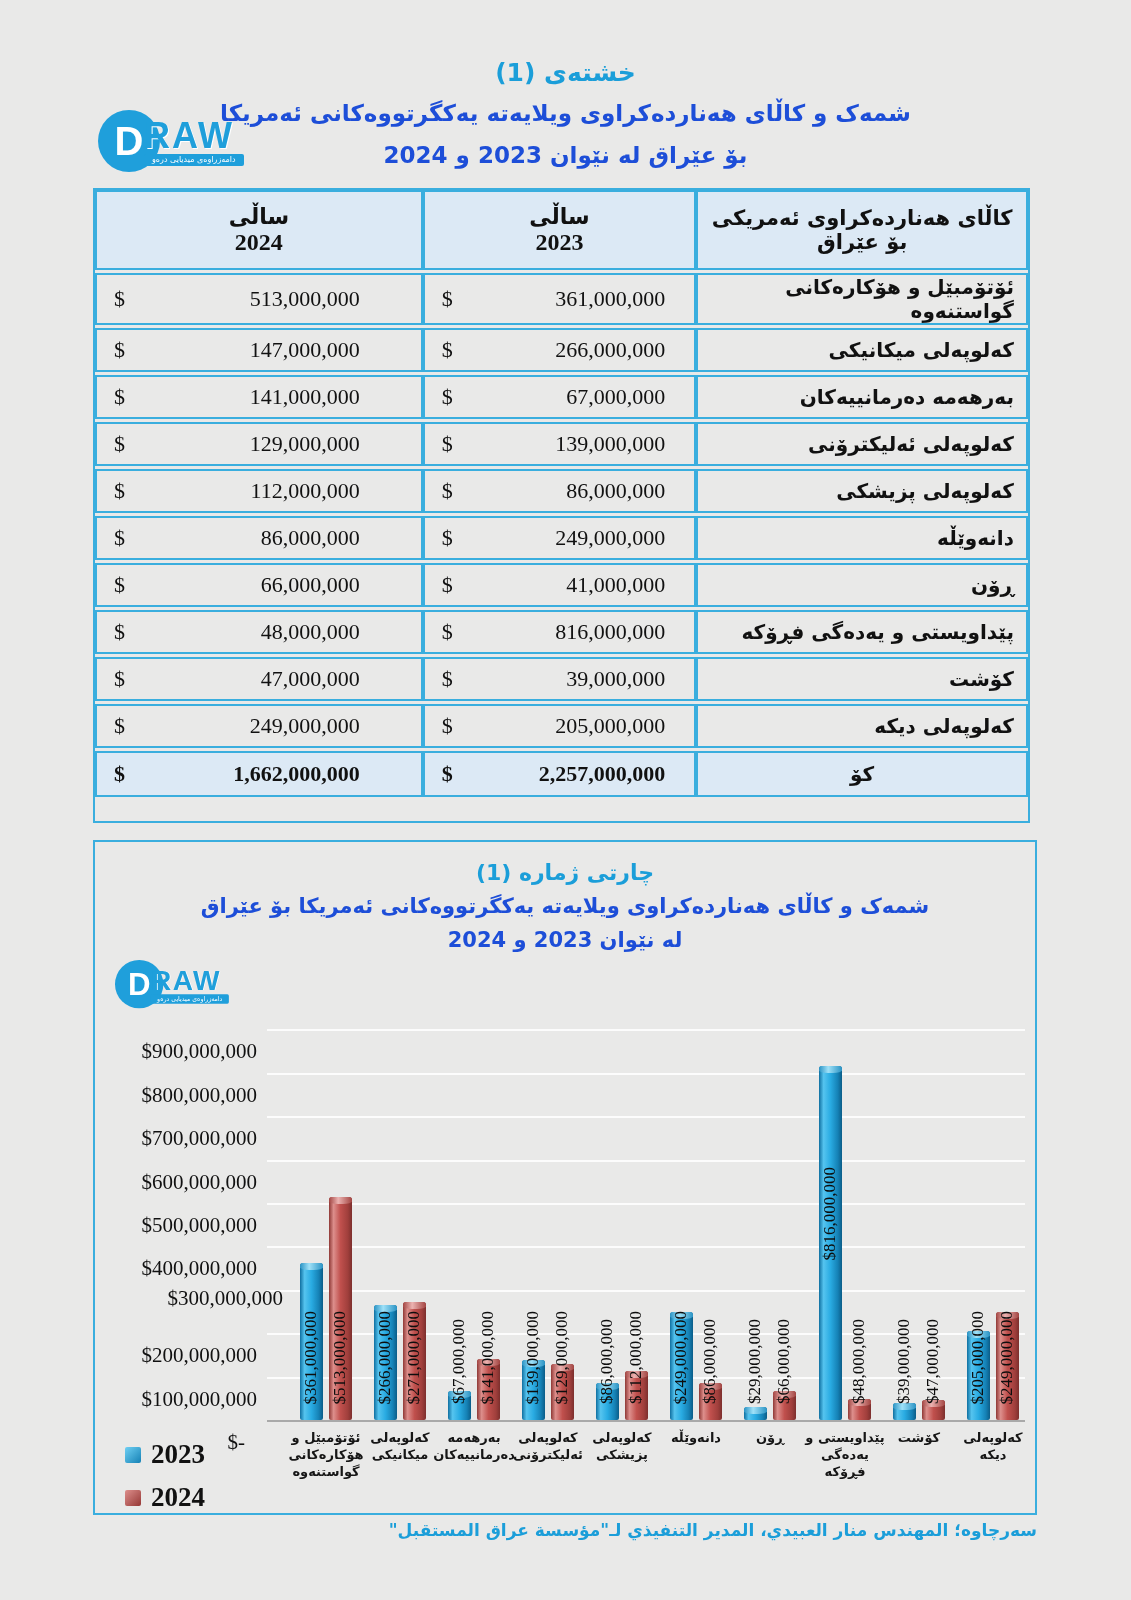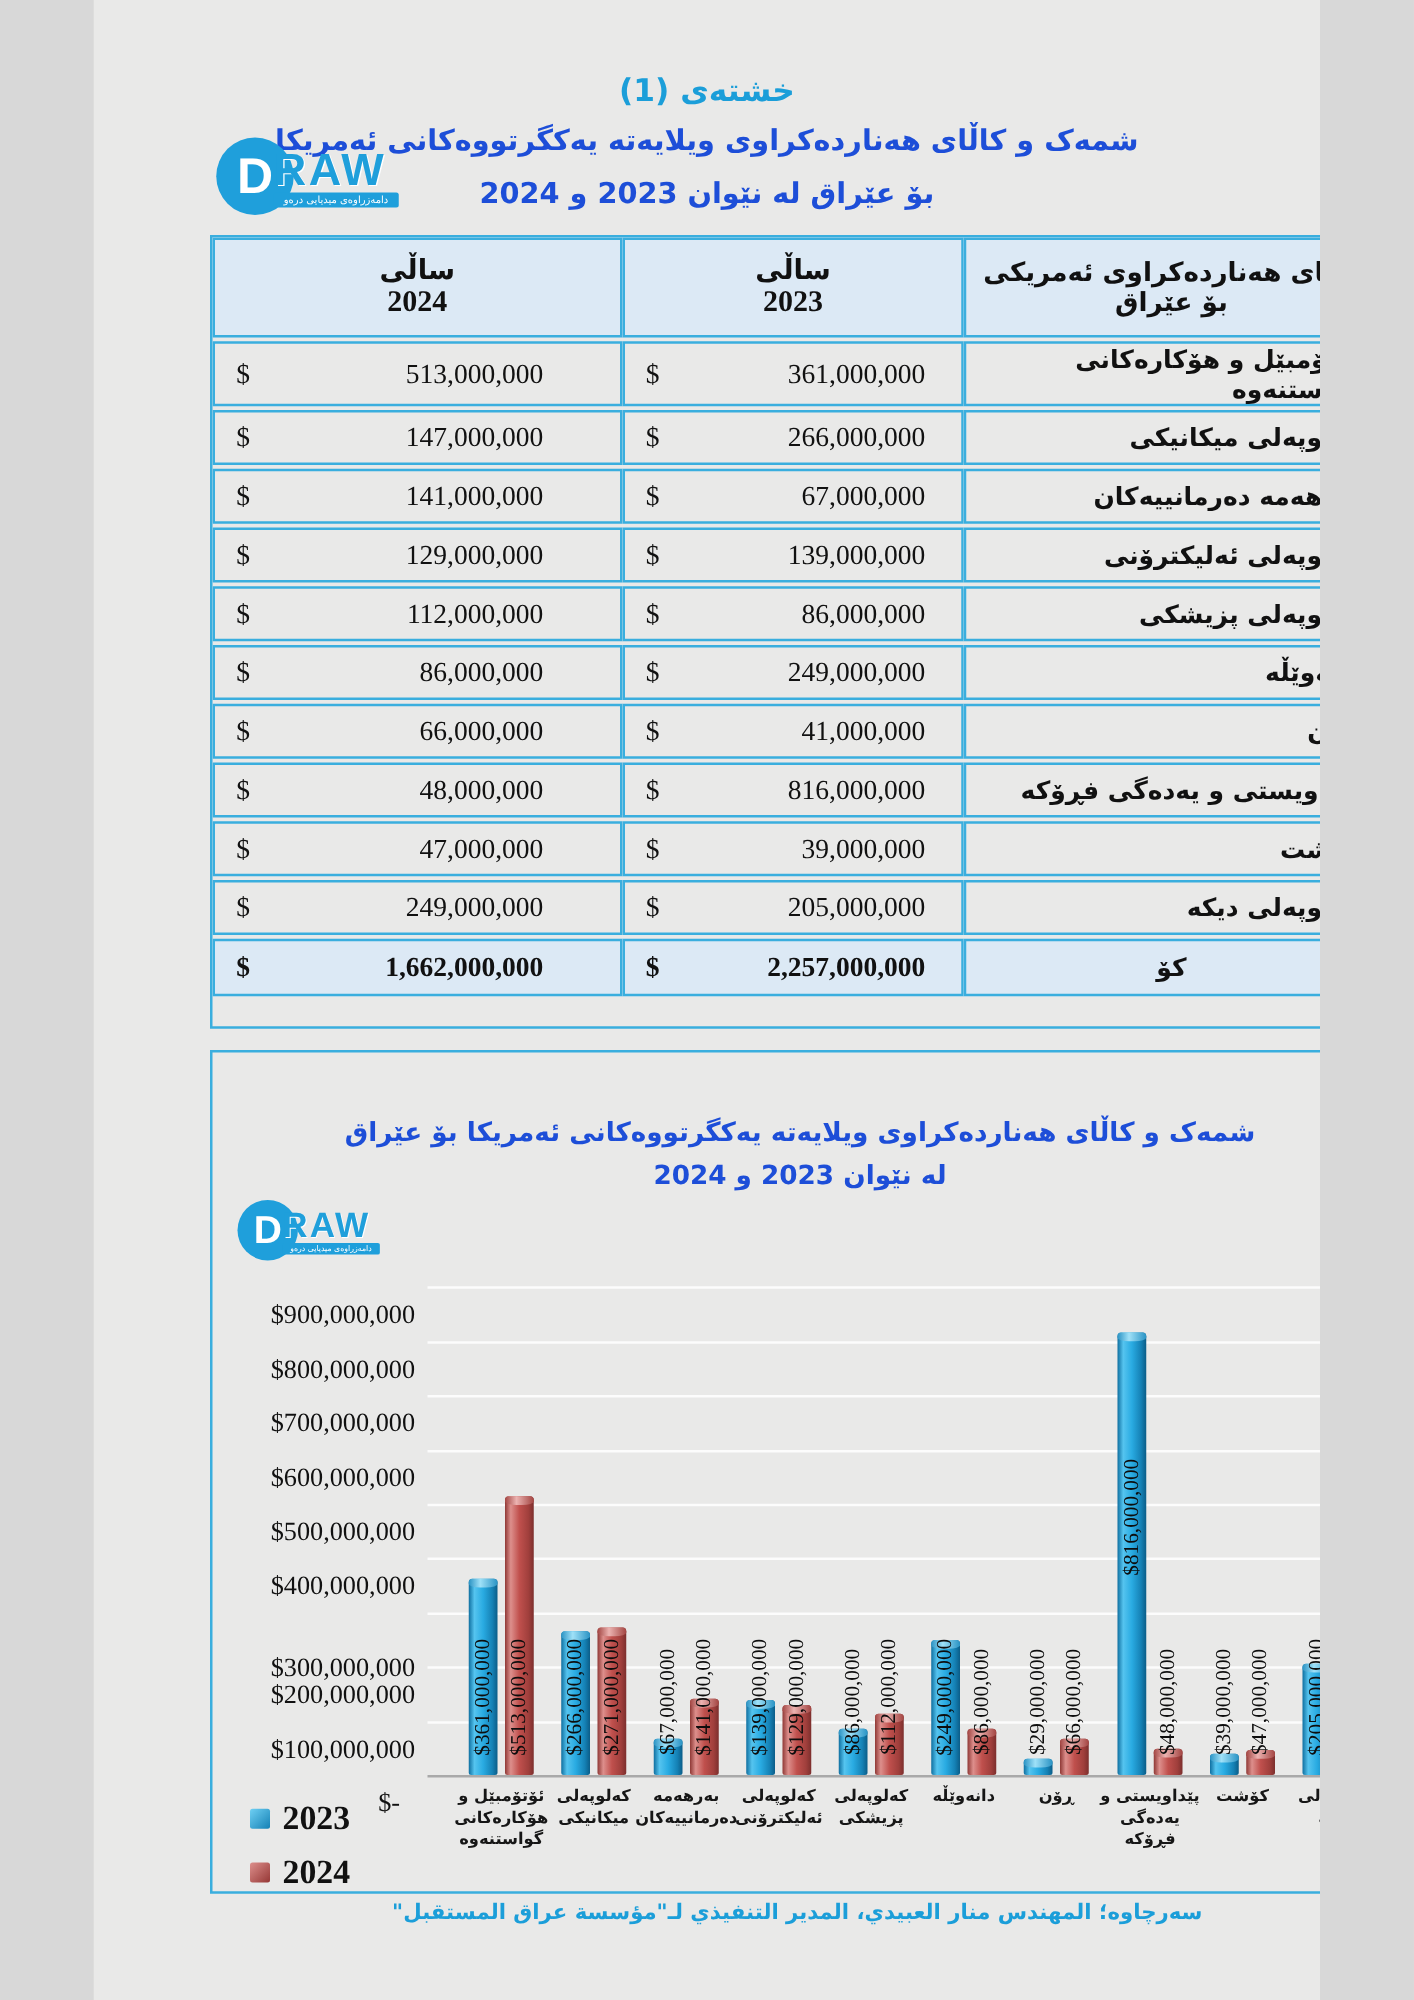--- a/index.html
+++ b/index.html
@@ -1,16 +1,16 @@
 <!DOCTYPE html>
 <html lang="ckb"><head>
 <meta charset="utf-8">
 <style>
   html,body{margin:0;padding:0;background:#d8d8d8;}
-  .page{position:relative;width:981px;height:1600px;margin:0 auto;background:#e9e9e8;overflow:hidden;
+  .page{position:relative;width:1131px;height:1600px;margin:0 auto;background:#e9e9e8;overflow:hidden;
         font-family:"DejaVu Sans",sans-serif;}
   .centered{position:absolute;left:0;right:0;text-align:center;}
   .badge-title{font-size:25px;font-weight:bold;color:#1b9ed9;}
   .main-title{font-size:23px;font-weight:bold;color:#1d4ed8;}
   
   .logo{position:absolute;display:flex;align-items:flex-start;}
   .logo-circle{width:62px;height:62px;border-radius:50%;background:#1f9fdb;color:#fff;
                display:flex;align-items:center;justify-content:center;
                font-family:"Liberation Sans",sans-serif;font-weight:900;font-size:40px;flex:0 0 auto;}
   .logo-right{display:flex;flex-direction:column;margin-left:-16px;margin-top:10px;}
@@ -272,20 +272,21 @@
                 <span class="num">2,257,000,000</span>
               </div>
             </td>
             <td class="goods">کۆ</td>
           </tr>
         </tbody>
     </table>
   </div>
 
   <div class="chart-box" id="chart-box">
+    <div class="centered badge-title chart-badge" dir="rtl">چارتی ژمارە (1)</div>
     <div class="centered main-title chart-t1" dir="rtl">شمەک و کاڵای هەناردەکراوی ویلایەتە یەکگرتووەکانی ئەمریکا بۆ  عێراق</div>
     <div class="centered main-title chart-t2" dir="rtl">لە نێوان 2023 و 2024</div>
 
     <div class="logo small" style="left:20px;top:118px;">
       <div class="logo-circle">D</div>
       <div class="logo-right">
         <div class="logo-raw">RAW</div>
         <div class="logo-ribbon">دامەزراوەی میدیایی درەو</div>
       </div>
     </div>
@@ -297,21 +298,21 @@
         <div class="ylab" style="top: 216.8px;">$800,000,000</div>
         <div class="gridline" style="top: 274.2px;"></div>
         <div class="ylab" style="top: 260.2px;">$700,000,000</div>
         <div class="gridline" style="top: 317.6px;"></div>
         <div class="ylab" style="top: 303.6px;">$600,000,000</div>
         <div class="gridline" style="top: 361px;"></div>
         <div class="ylab" style="top: 347px;">$500,000,000</div>
         <div class="gridline" style="top: 404.4px;"></div>
         <div class="ylab" style="top: 390.4px;">$400,000,000</div>
         <div class="gridline" style="top: 447.8px;"></div>
-        <div class="ylab" style="top: 456px;">$300,000,000</div>
+        <div class="ylab" style="top: 420px; padding-left: 26px;">$300,000,000</div>
         <div class="gridline" style="top: 491.2px;"></div>
         <div class="ylab" style="top: 477.2px;">$200,000,000</div>
         <div class="gridline" style="top: 534.6px;"></div>
         <div class="ylab" style="top: 520.6px;">$100,000,000</div>
         <div class="gridline base" style="top: 578px;"></div>
         <div class="ylab zero" style="top: 564px;">$-</div>
         <div class="bar-group" style="left: 194px;">
           <div class="bar b2023" style="left: 11px; height: 157px;">
             <div class="cap"></div>
           </div>

